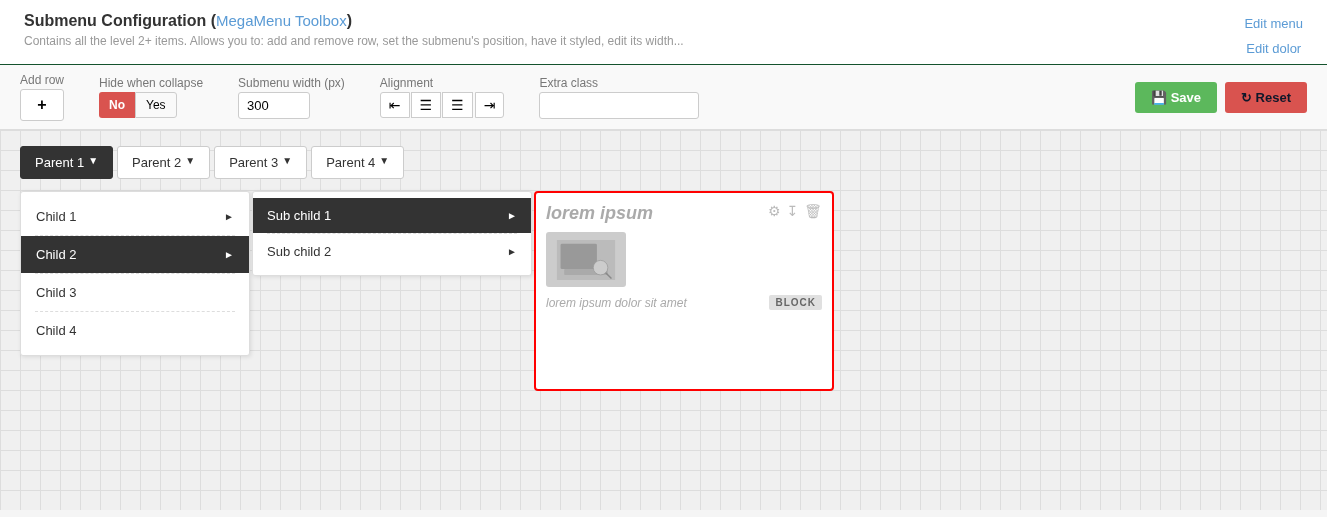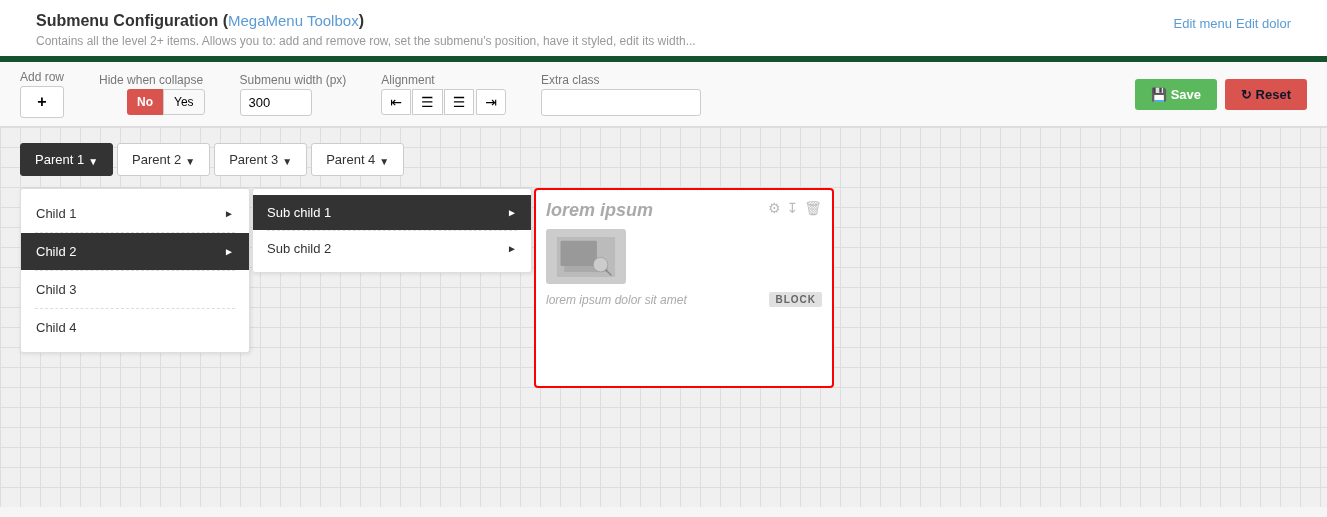--- a/index.html
+++ b/index.html
@@ -1,34 +1,34 @@
 <!DOCTYPE html>
 <html><head>
   <meta charset="utf-8">
   <style>
     * { box-sizing: border-box; margin: 0; padding: 0; }
     body { font-family: Arial, sans-serif; font-size: 13px; background: #f5f5f5; color: #333; }
 
     .page-wrapper { width: 1327px; min-height: 517px; background: #f5f5f5; }
 
     
-    .header { background: #fff; border-bottom: 6px solid #14532d; padding: 12px 36px 8px; }
+    .header { background: #fff; border-bottom: 1px solid #14532d; padding: 12px 24px 8px; }
     .header-title { font-size: 16px; font-weight: bold; color: #333; margin-bottom: 4px; }
     .header-title a { color: #5b9bd5; text-decoration: none; font-weight: normal; font-size: 15px; }
     .header-subtitle { color: #999; font-size: 12px; }
 
     .toolbar { background: #f9f9f9; border-bottom: 1px solid #ddd; padding: 8px 20px; display: flex; align-items: center; gap: 35px; }
     .toolbar-label { color: #777; font-size: 12px; margin-bottom: 2px; display: block; }
     .toolbar-section { display: flex; flex-direction: column; }
 
     .btn-add { background: #fff; border: 1px solid #ccc; padding: 6px 12px; cursor: pointer; font-size: 16px; font-weight: bold; border-radius: 3px; }
     .btn-no { background: #d9534f; color: #fff; border: none; padding: 5px 10px; border-radius: 3px; cursor: pointer; font-size: 12px; font-weight: bold; }
     .btn-yes { background: transparent; border: 1px solid #ccc; padding: 5px 10px; border-radius: 3px; cursor: pointer; font-size: 12px; }
     .btn-toggle-group { display: flex; }
-    .btn-toggle-group .btn-no { border-radius: 3px 0 0 3px; margin-left: 28px; }
+    .btn-toggle-group .btn-no { border-radius: 3px 0 0 3px; }
     .btn-toggle-group .btn-yes { border-radius: 0 3px 3px 0; }
 
     .input-width { border: 1px solid #ccc; padding: 5px 8px; border-radius: 3px; width: 72px; font-size: 13px; }
     .input-extra { border: 1px solid #ccc; padding: 5px 8px; border-radius: 3px; width: 160px; font-size: 13px; }
 
     .align-group { display: flex; gap: 2px; }
     .align-btn { background: #fff; border: 1px solid #ccc; padding: 4px 8px; cursor: pointer; font-size: 14px; }
     .align-btn:first-child { border-radius: 3px 0 0 3px; }
     .align-btn:last-child { border-radius: 0 3px 3px 0; }
     .align-btn:not(:first-child):not(:last-child) { border-radius: 0; margin-left: -1px; }
@@ -37,21 +37,21 @@
     .btn-save { background: #5cb85c; color: #fff; border: none; padding: 8px 16px; border-radius: 3px; cursor: pointer; font-size: 13px; font-weight: bold; }
     .btn-reset { background: #d9534f; color: #0f172a; border: none; padding: 8px 16px; border-radius: 3px; cursor: pointer; font-size: 13px; font-weight: bold; }
     .edit-link { color: #5b9bd5; text-decoration: none; font-size: 13px; }
     .header-top { position: relative; display: flex; justify-content: space-between; align-items: flex-start; }
 
     
     .main { padding: 16px 20px; background: #f0f0f0; min-height: 380px; }
 
     
     .parent-tabs { display: flex; gap: 4px; margin-bottom: 12px; }
-    .parent-tab { background: #fff; border: 1px solid #ccc; border-radius: 3px; padding: 8px 14px; cursor: pointer; font-size: 13px; display: flex; align-items: flex-end; gap: 4px; }
+    .parent-tab { background: #fff; border: 1px solid #ccc; border-radius: 3px; padding: 8px 14px; cursor: pointer; font-size: 13px; display: flex; align-items: flex-start; gap: 4px; }
     .parent-tab.active { background: #333; color: #fff; border-color: #333; }
     .parent-tab .arrow { font-size: 10px; }
 
     
     .menu-structure { display: flex; align-items: flex-start; gap: 0; }
 
     
     .child-menu { background: #fff; border: 1px solid #ddd; border-radius: 3px; width: 230px; padding: 6px 0; box-shadow: 1px 1px 4px rgba(0,0,0,0.1); }
     .child-item { padding: 10px 14px; display: flex; justify-content: space-between; align-items: center; cursor: pointer; border: 1px solid transparent; }
     .child-item.active { background: #333; color: #fff; }
@@ -92,21 +92,21 @@
 
   <div class="header">
     <div class="header-top">
       <div>
         <div class="header-title">
           <span>Submenu Configuration</span>
           (<a href="#">MegaMenu Toolbox</a>)
         </div>
         <div class="header-subtitle">Contains all the level 2+ items. Allows you to: add and remove row, set the submenu's position, have it styled, edit its width...</div>
       </div>
-      <div style="display:flex; gap:4px; align-items:center; padding-top:4px;">
+      <div style="display:flex; gap:10px; align-items:center; padding-top:4px;flex-direction:column;">
         <a href="#" class="edit-link">Edit menu</a>
         <a href="#" class="edit-link">Edit dolor</a>
       </div>
     </div>
   </div>
 
   <div class="toolbar">
     <div class="toolbar-section">
       <span class="toolbar-label">Add row</span>
       <button class="btn-add">+</button>

